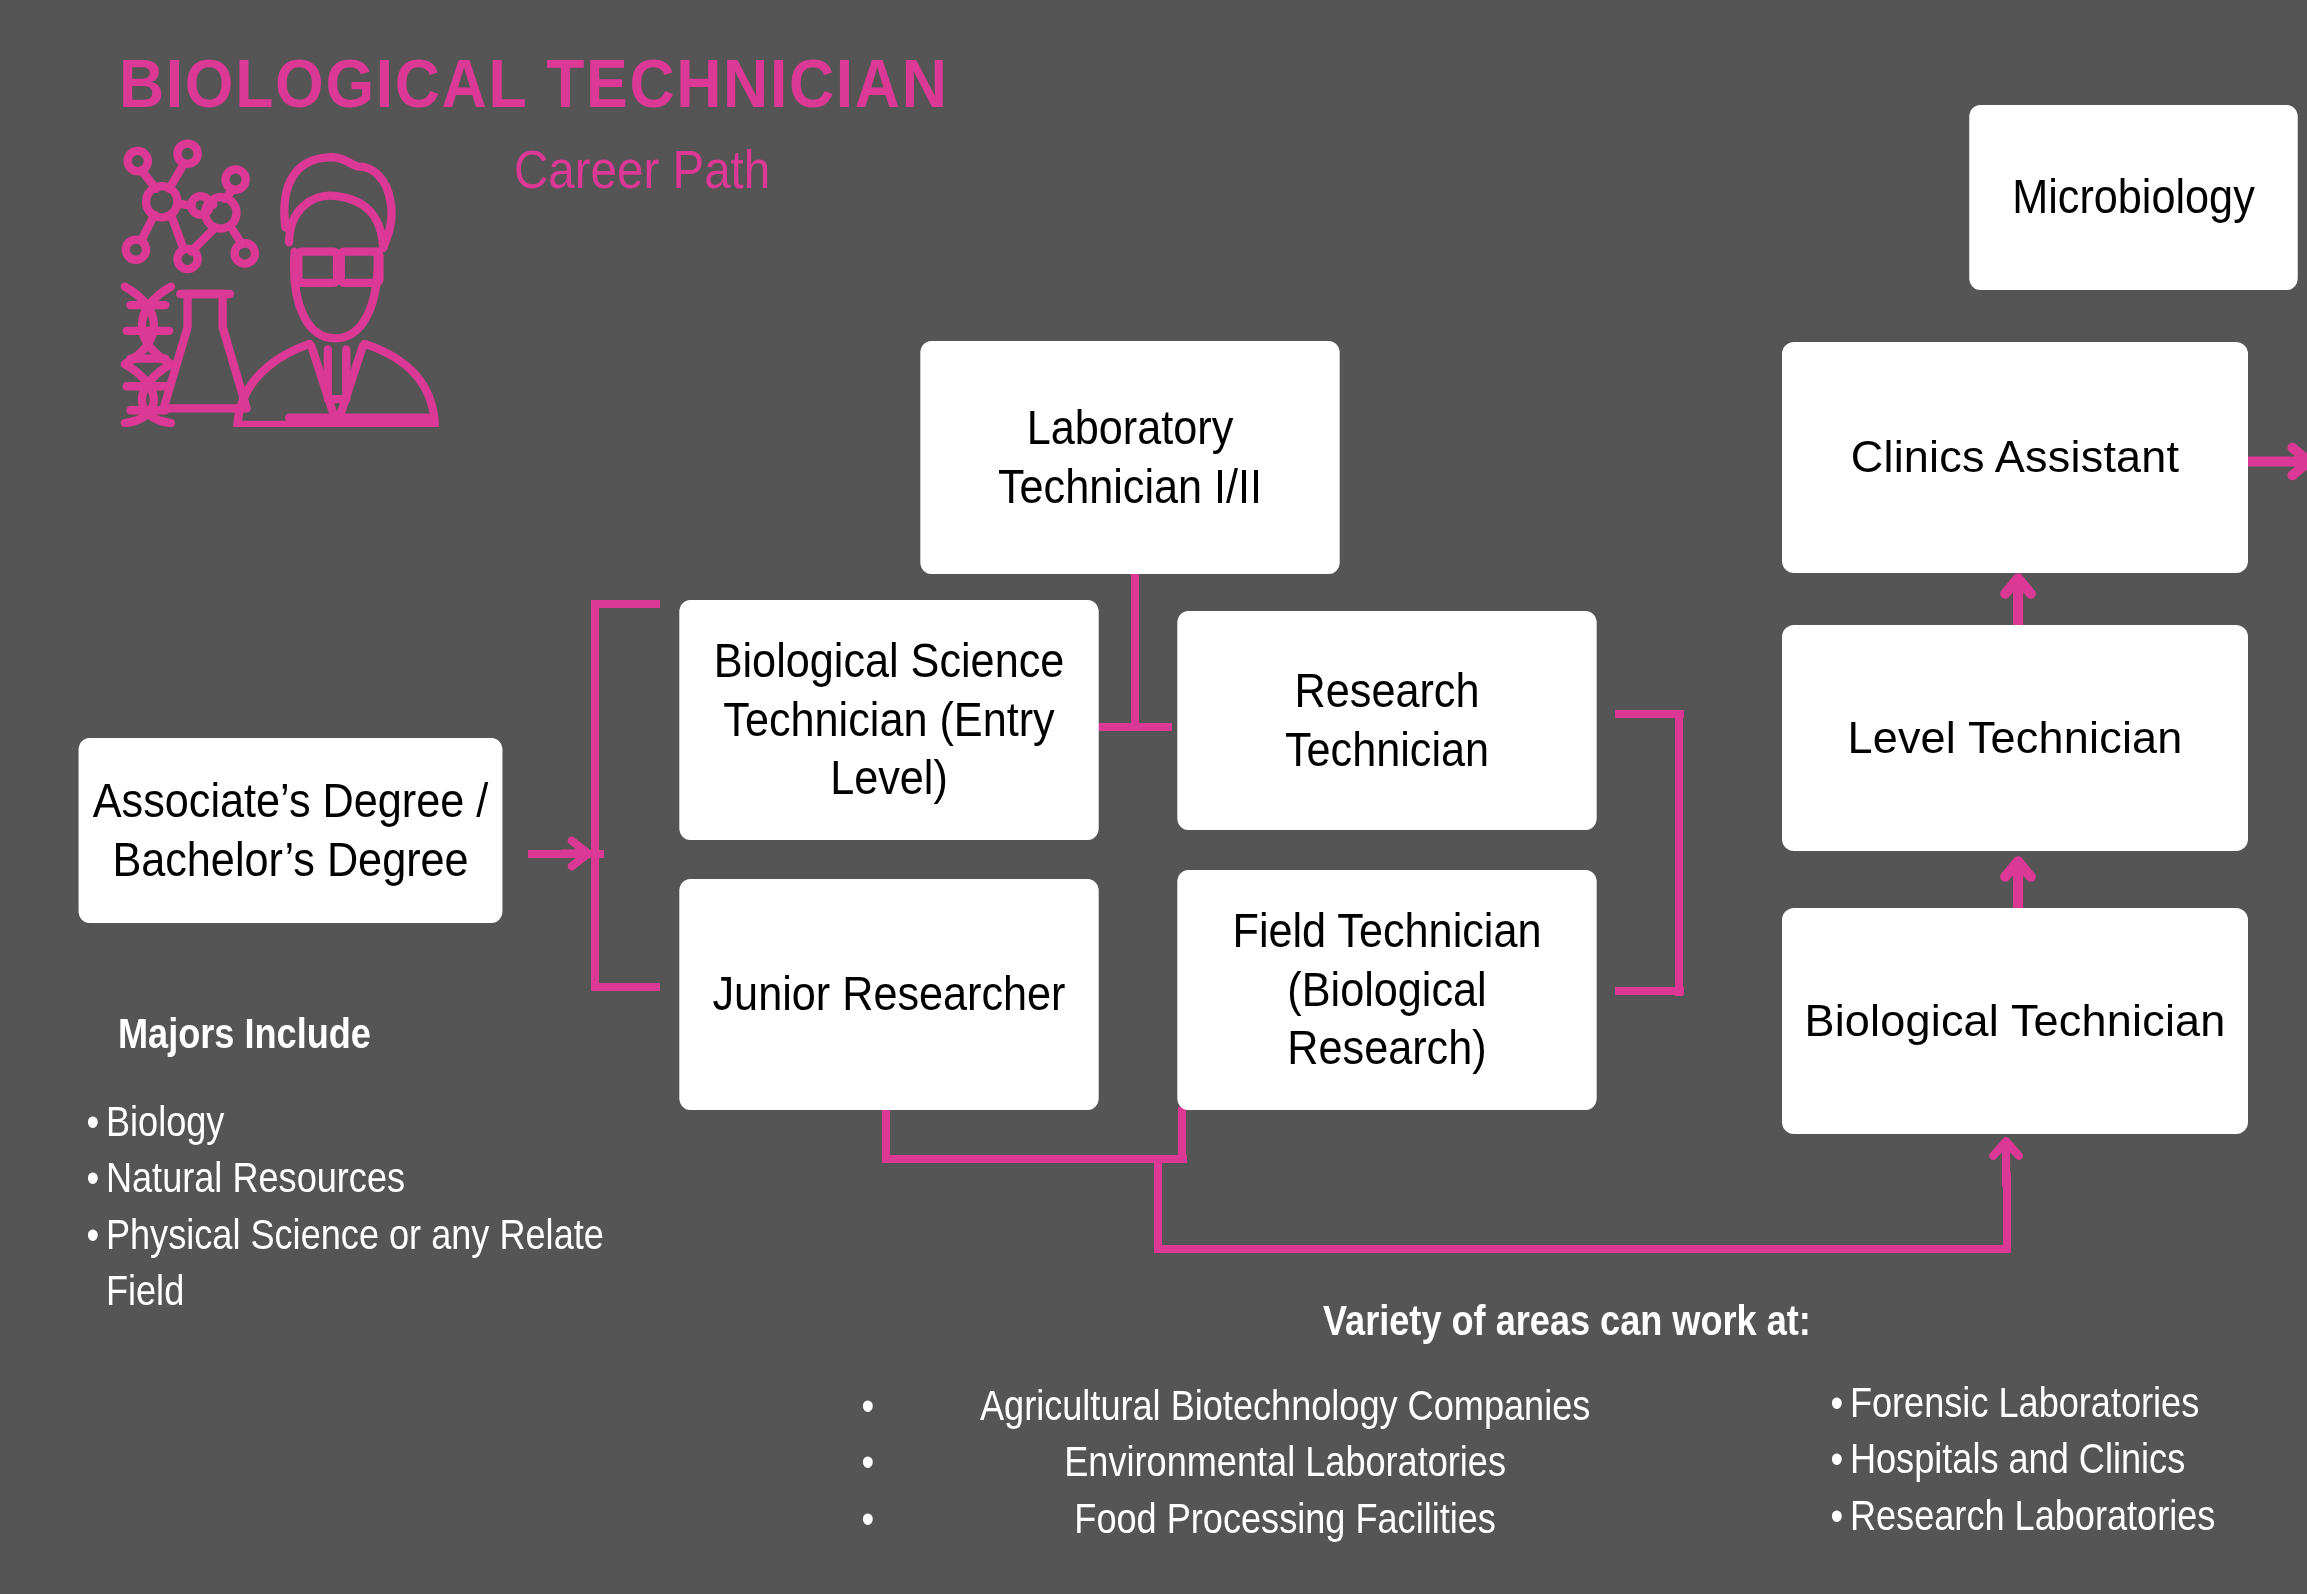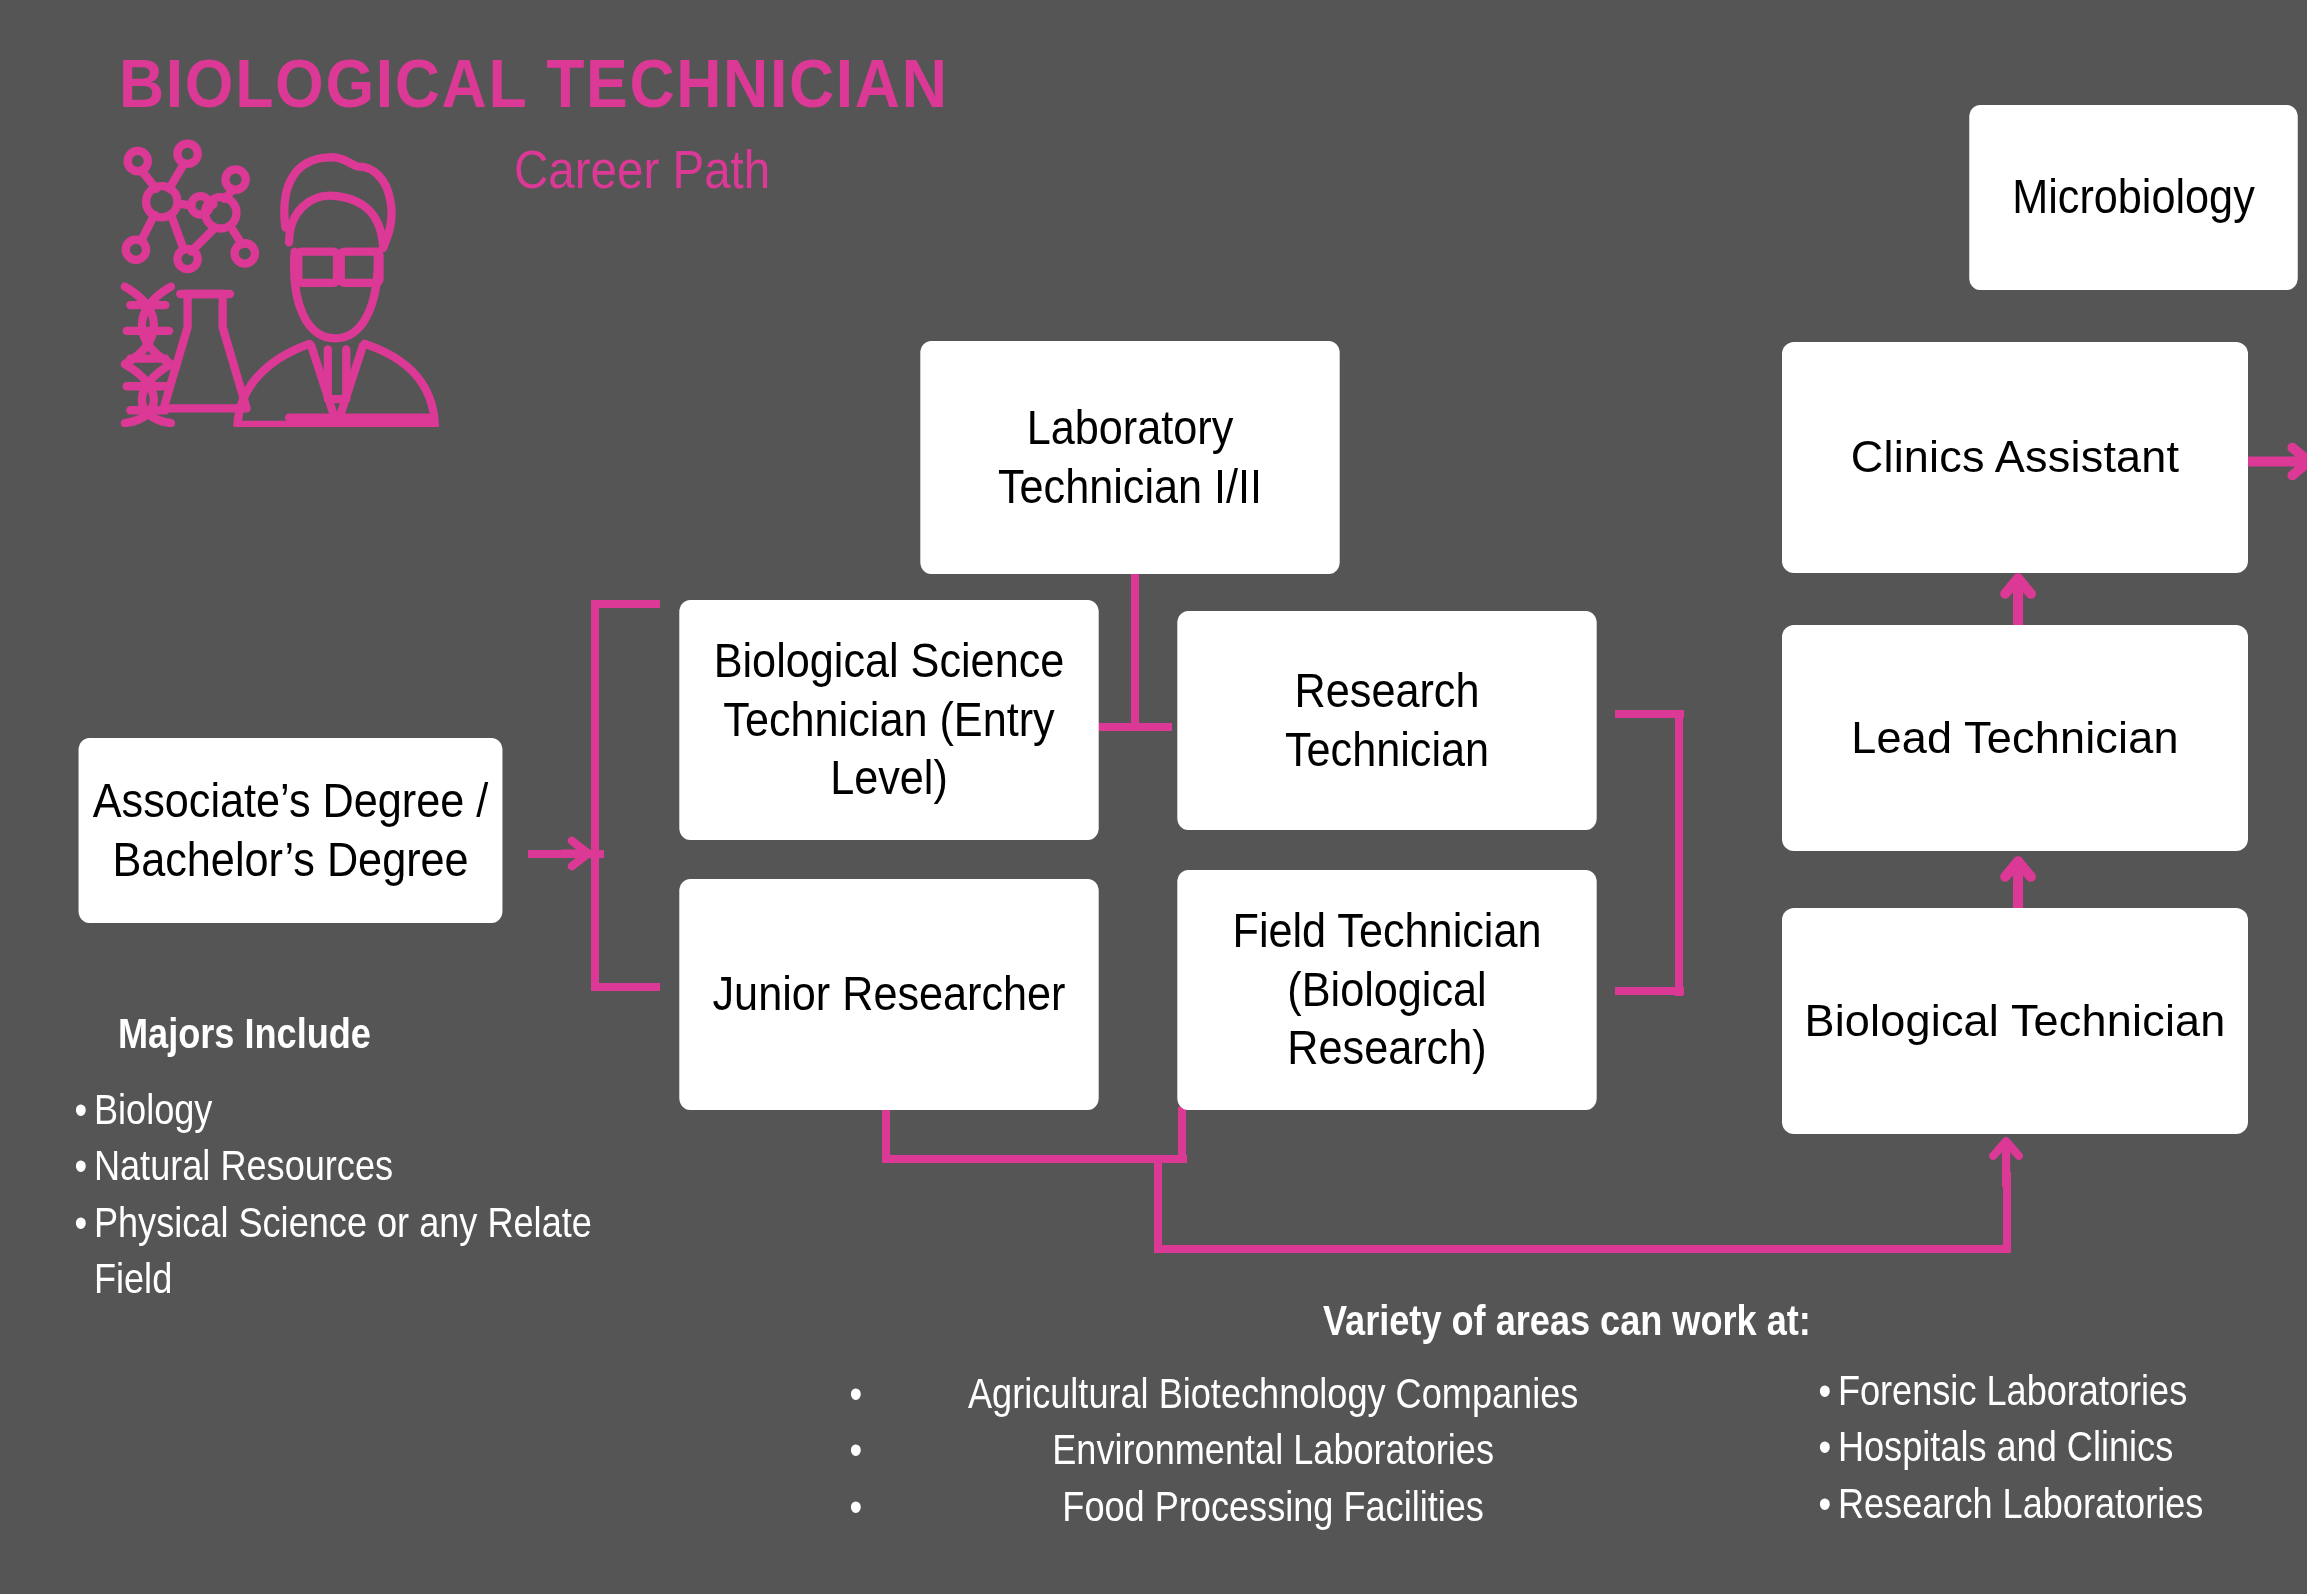--- a/index.html
+++ b/index.html
@@ -54,21 +54,21 @@
   .line{position:absolute;background:#DC3896;z-index:2;}
   .arrow{position:absolute;z-index:3;}
   .arrow svg{display:block;overflow:visible;}
 
   
   .heading{
     position:absolute;color:#ffffff;font-weight:700;
     transform:scaleX(0.86);transform-origin:left center;
     white-space:nowrap;
   }
-  .bullets{position:absolute;color:#ffffff;margin:0;padding:0;list-style:none;}
+  .bullets{position:absolute;color:#ffffff;margin:12px;padding:0;list-style:none;}
   .bullets li{
     display:block;position:relative;padding-left:29px;
     transform:scaleX(0.86);transform-origin:left center;
   }
   .bullets li::before{
     content:"\2022";position:absolute;left:6.5px;top:0;
   }
 </style>
 </head>
 <body>
@@ -183,21 +183,21 @@
   <div class="node cond" style="left:656px;top:600px;width:466px;height:240px;font-size:48px;">Biological Science Technician (Entry Level)</div>
 
   <div class="node cond" style="left:1154px;top:611px;width:466px;height:219px;font-size:48px;">Research Technician</div>
 
   <div class="node cond" style="left:656px;top:879px;width:466px;height:231px;font-size:48px;">Junior Researcher</div>
 
   <div class="node cond" style="left:1154px;top:870px;width:466px;height:240px;font-size:48px;">Field Technician (Biological Research)</div>
 
   <div class="node wide" style="left:1782px;top:342px;width:466px;height:231px;font-size:45px;">Clinics Assistant</div>
 
-  <div class="node wide" style="left:1782px;top:625px;width:466px;height:226px;font-size:45px;">Lead Technician</div>
+  <div class="node wide" style="left:1782px;top:625px;width:466px;height:226px;font-size:45px;">Level Technician</div>
 
   <div class="node wide" style="left:1782px;top:908px;width:466px;height:226px;font-size:45px;">Biological Technician</div>
 
   <div class="node cond" style="left:1951px;top:105px;width:365px;height:185px;font-size:48px;">Microbiology</div>
 
   <div class="heading" style="left:118px;top:1010px;font-size:42px;">Majors Include</div>
 
   <ul class="bullets" style="left:69px;top:1082px;width:637px;font-size:42px;line-height:1.34;">
     <li>Biology</li>
     <li>Natural Resources</li>

